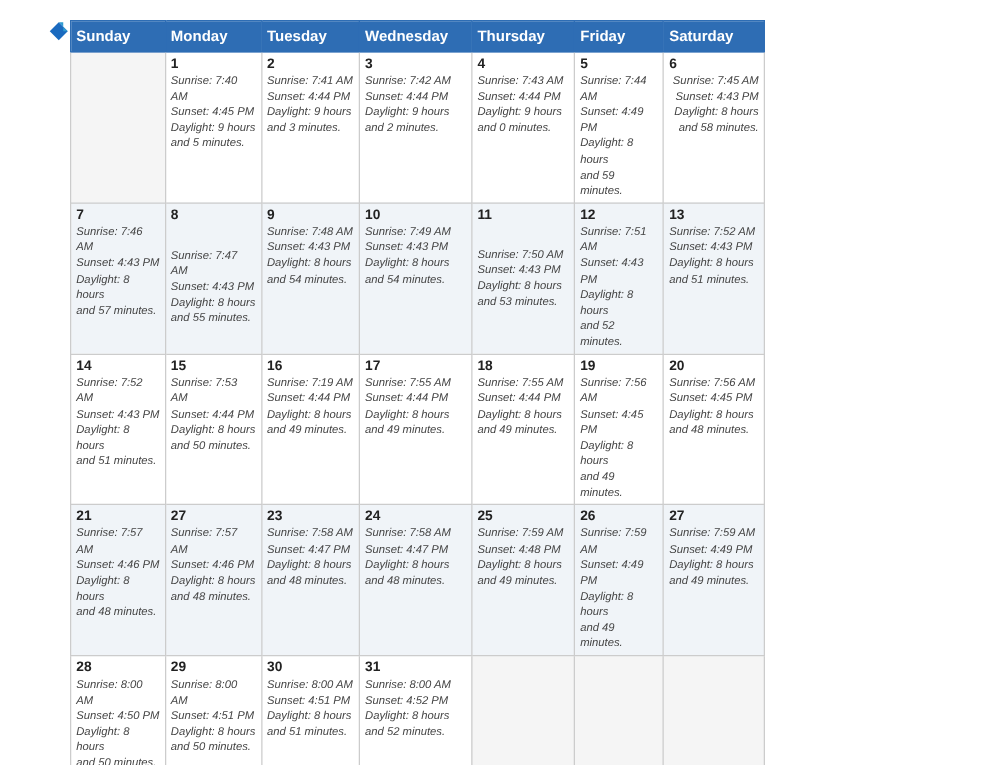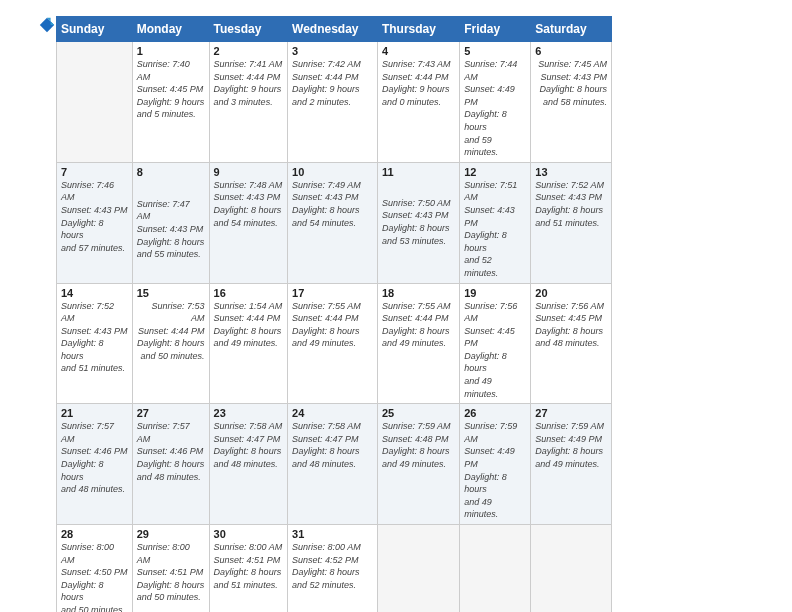--- a/index.html
+++ b/index.html
@@ -238,28 +238,28 @@
         <tr>
           <td>
             <span class="day-num">14</span>
             <div class="day-info" style="white-space: pre-line;">Sunrise: 7:52 AM
 Sunset: 4:43 PM
 Daylight: 8 hours
 and 51 minutes.</div>
           </td>
           <td>
             <span class="day-num">15</span>
-            <div class="day-info" style="white-space: pre-line; text-align: right;">Sunrise: 7:53 AM
+            <div class="day-info" style="white-space: pre-line;">Sunrise: 7:53 AM
 Sunset: 4:44 PM
 Daylight: 8 hours
 and 50 minutes.</div>
           </td>
           <td>
             <span class="day-num">16</span>
-            <div class="day-info" style="white-space: pre-line;">Sunrise: 1:54 AM
+            <div class="day-info" style="white-space: pre-line;">Sunrise: 7:19 AM
 Sunset: 4:44 PM
 Daylight: 8 hours
 and 49 minutes.</div>
           </td>
           <td>
             <span class="day-num">17</span>
             <div class="day-info" style="white-space: pre-line;">Sunrise: 7:55 AM
 Sunset: 4:44 PM
 Daylight: 8 hours
 and 49 minutes.</div>

